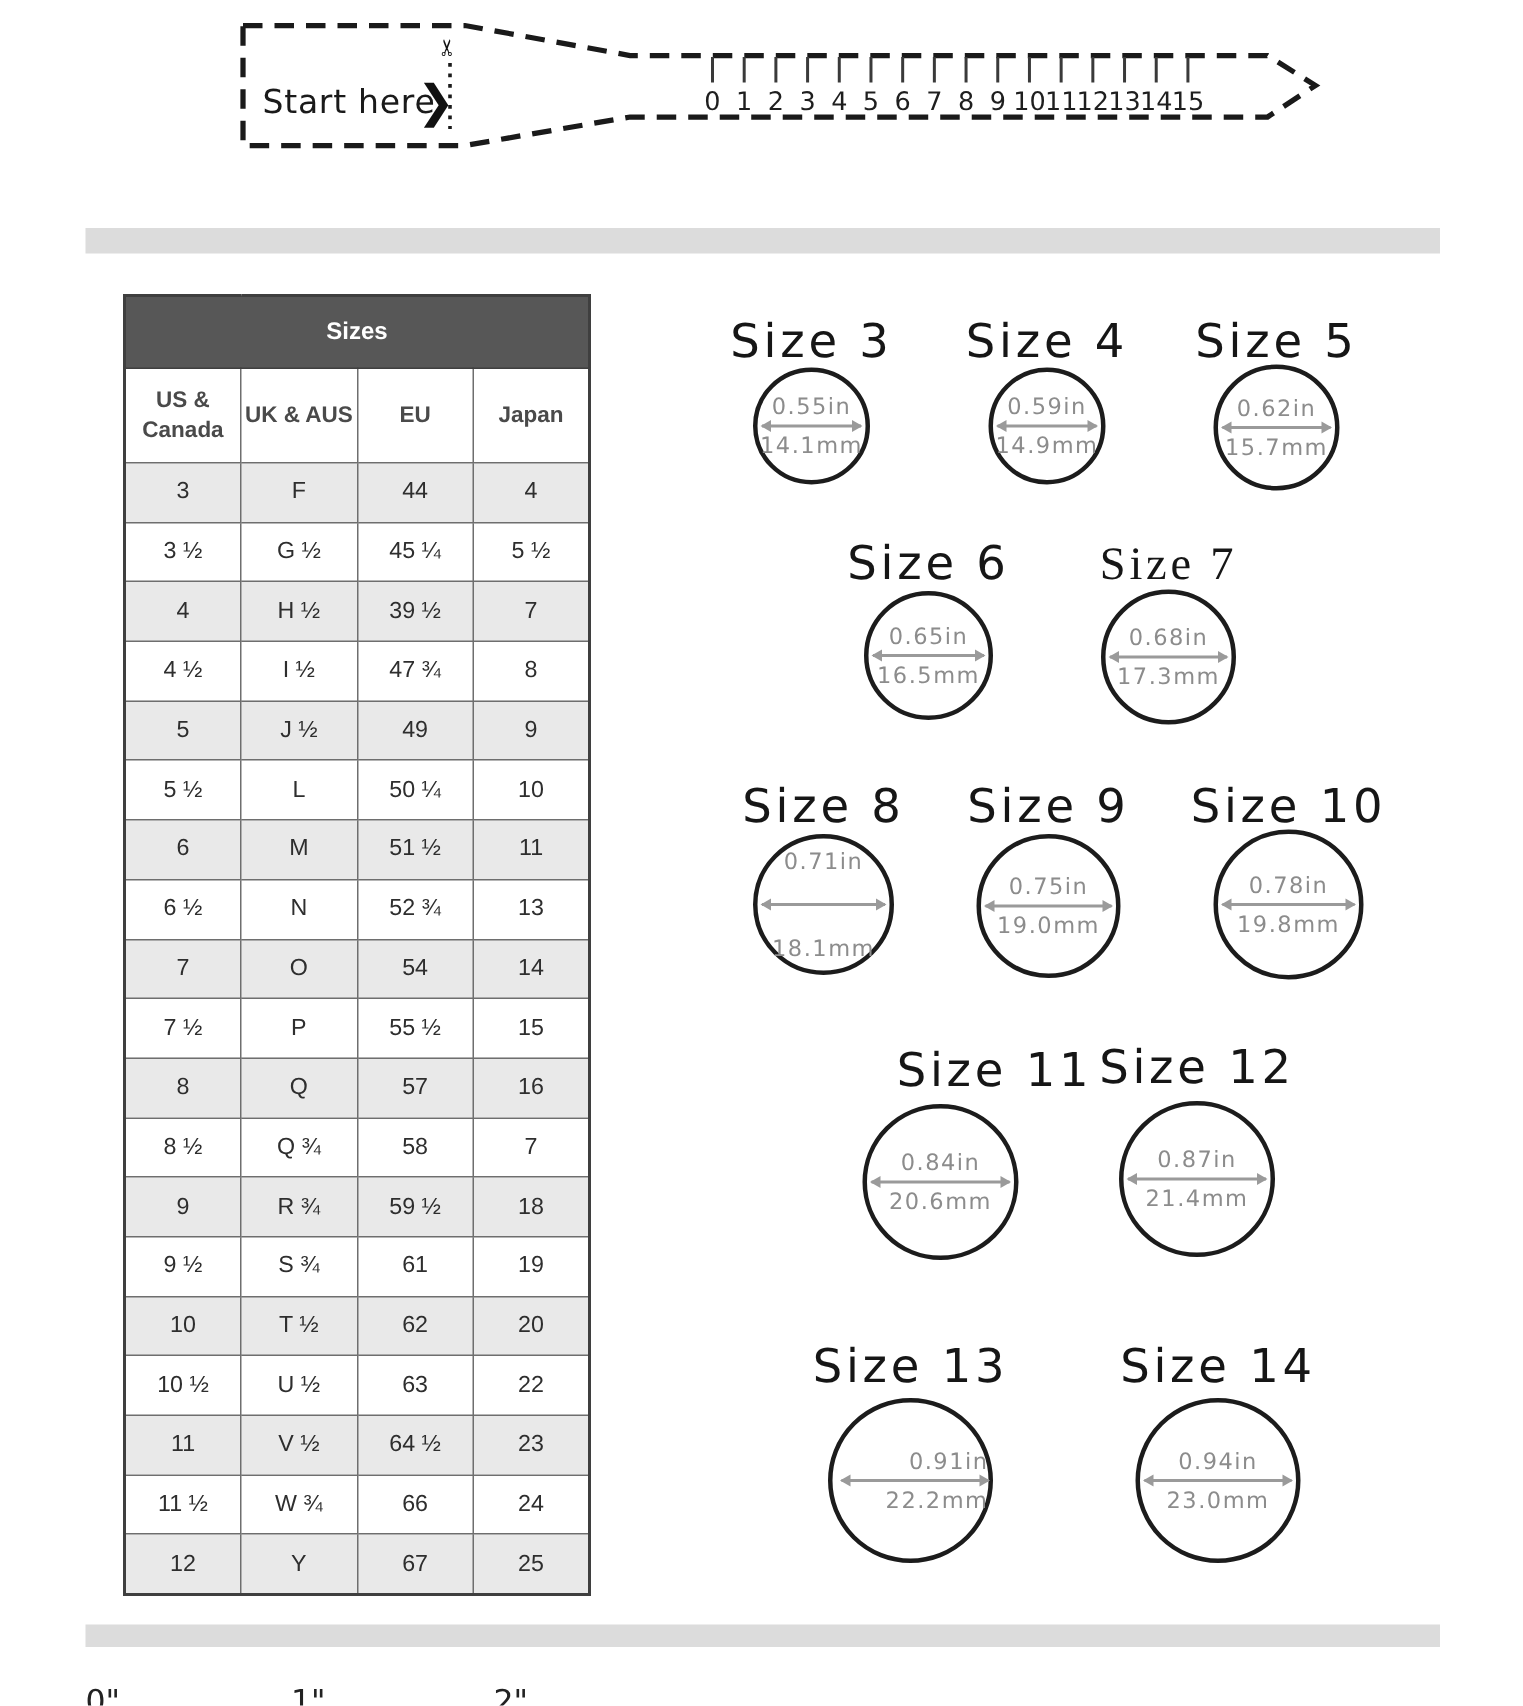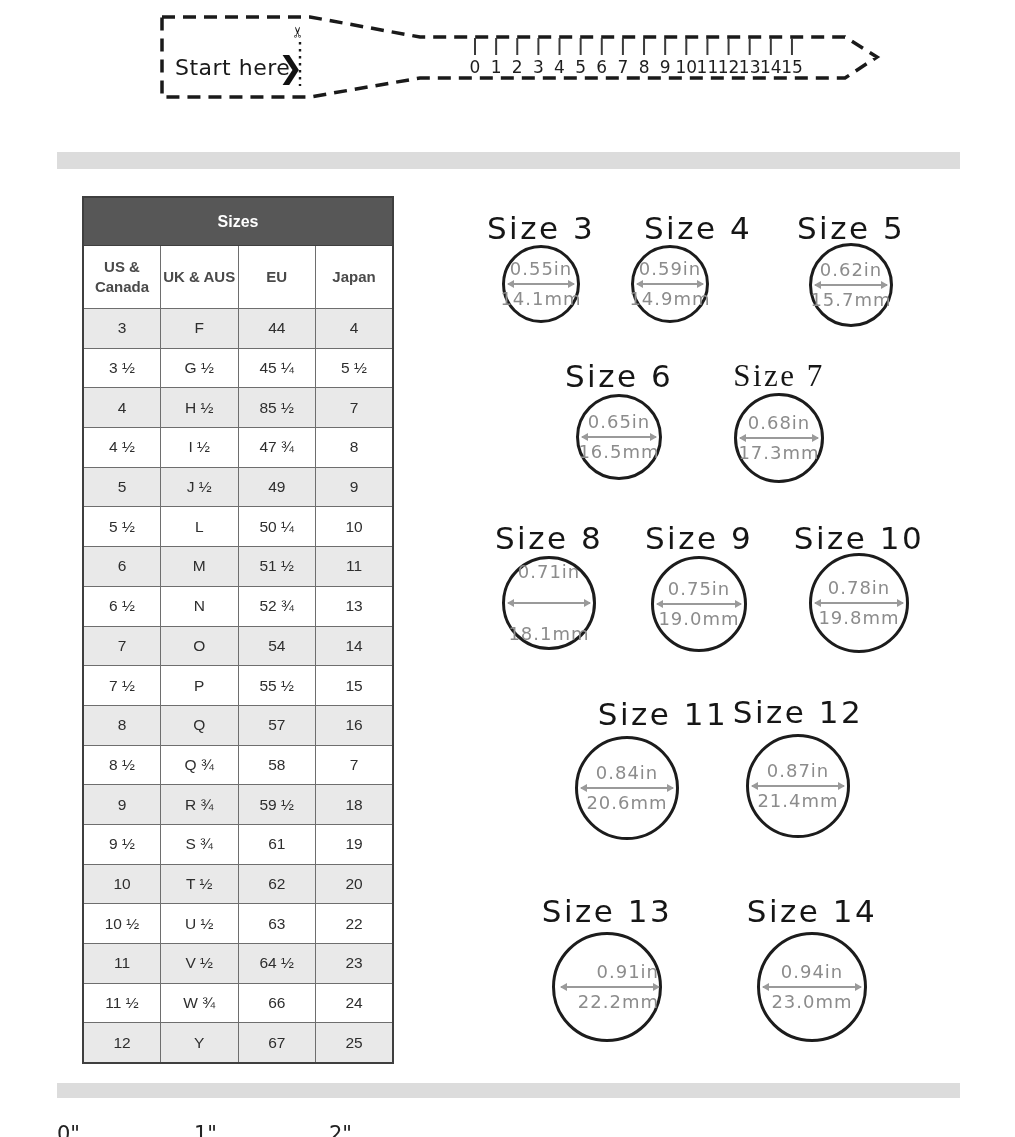--- a/index.html
+++ b/index.html
@@ -54,21 +54,21 @@
     position:absolute;text-align:center;white-space:nowrap;
     font-size:31px;letter-spacing:2.5px;color:#161616;font-weight:500;
     transform:translateX(-50%);
   }
   .ring-circle{
     position:absolute;border:3px solid #1c1c1c;border-radius:50%;
     box-sizing:border-box;background:#fff;
     display:flex;flex-direction:column;align-items:center;justify-content:center;
   }
   .measure-text{
-    font-size:18px;letter-spacing:1px;color:#8c8c8c;line-height:1.25;
+    font-size:15px;letter-spacing:1px;color:#8c8c8c;line-height:1.25;
     white-space:nowrap;
   }
   .measure-arrow{
     position:relative;height:1.5px;background:#9a9a9a;margin:3px 0;
   }
   .measure-arrow::before,.measure-arrow::after{
     content:"";position:absolute;top:-3.5px;width:0;height:0;
     border-top:4px solid transparent;border-bottom:4px solid transparent;
   }
   .measure-arrow::before{left:-1px;border-right:7px solid #9a9a9a;}
@@ -147,21 +147,21 @@
       </tr>
       <tr class="data-row">
         <td>3 ½</td>
         <td>G ½</td>
         <td>45 ¼</td>
         <td>5 ½</td>
       </tr>
       <tr class="data-row shaded">
         <td>4</td>
         <td>H ½</td>
-        <td>85 ½</td>
+        <td>39 ½</td>
         <td>7</td>
       </tr>
       <tr class="data-row">
         <td>4 ½</td>
         <td>I ½</td>
         <td>47 ¾</td>
         <td>8</td>
       </tr>
       <tr class="data-row shaded">
         <td>5</td>
@@ -257,21 +257,21 @@
 </table>
 
 <div id="rings-layer" class="layer">
     <div class="ring-heading" style="left: 541px; top: 210px;">Size 3</div>
     <div class="ring-circle" style="left: 502px; top: 245px; width: 78px; height: 78px;">
       <span class="measure-text">0.55in</span>
       <div class="measure-arrow" style="width: 66px;"></div>
       <span class="measure-text">14.1mm</span>
     </div>
     <div class="ring-heading" style="left: 698px; top: 210px;">Size 4</div>
-    <div class="ring-circle" style="left: 631px; top: 245px; width: 78px; height: 78px; justify-content: center;">
+    <div class="ring-circle" style="left: 659px; top: 245px; width: 78px; height: 78px; justify-content: center;">
       <span class="measure-text">0.59in</span>
       <div class="measure-arrow" style="width: 66px;"></div>
       <span class="measure-text">14.9mm</span>
     </div>
     <div class="ring-heading" style="left: 851px; top: 210px;">Size 5</div>
     <div class="ring-circle" style="left: 809px; top: 243px; width: 84px; height: 84px;">
       <span class="measure-text">0.62in</span>
       <div class="measure-arrow" style="width: 72px;"></div>
       <span class="measure-text">15.7mm</span>
     </div>

